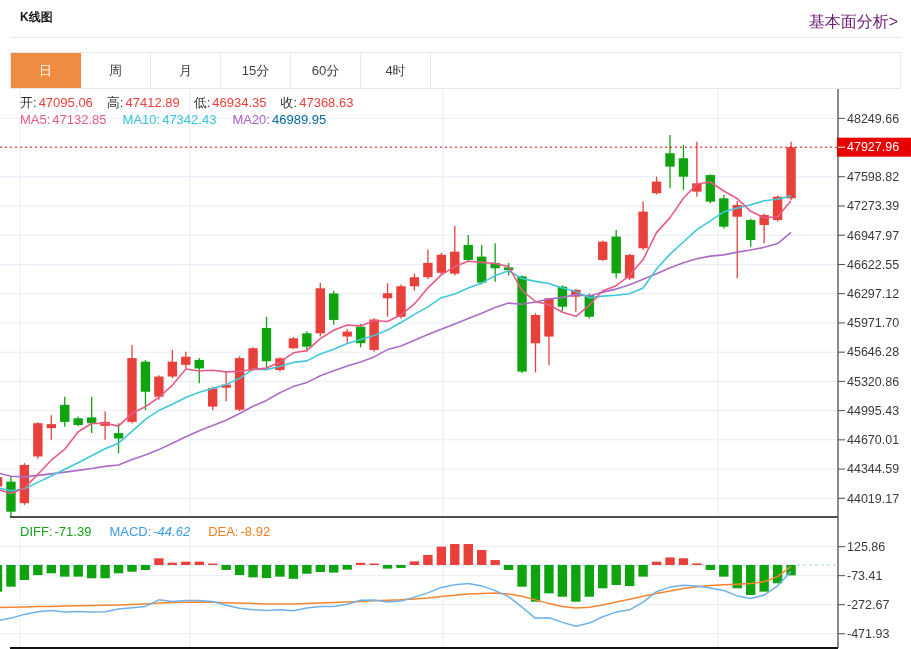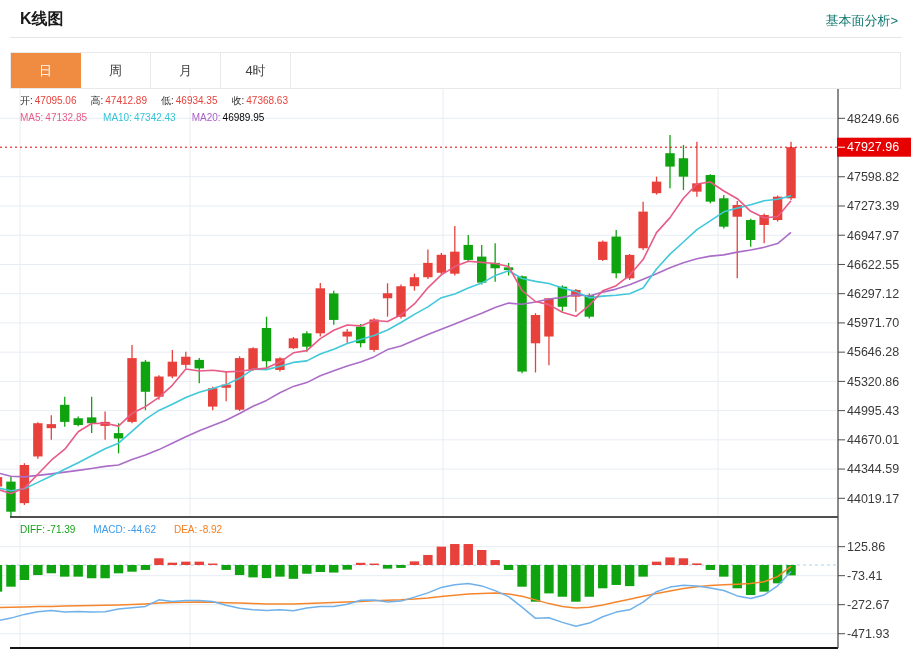--- a/index.html
+++ b/index.html
@@ -1,62 +1,64 @@
 <!DOCTYPE html>
 <html><head>
 <meta charset="utf-8">
 <style>
   html,body{margin:0;padding:0;background:#fff;}
   body{width:911px;height:649px;position:relative;overflow:hidden;
        font-family:"Liberation Sans","DejaVu Sans",sans-serif;}
   .hdr{position:absolute;left:10px;top:0;width:892px;height:37px;
        border-bottom:1px solid #e6e6e6;}
-  .title{position:absolute;left:10px;top:9px;font-size:16px;font-weight:700;color:#1a1a1a;}
-  .hdr-link{position:absolute;right:4px;top:12px;font-size:13px;color:#0f766e;cursor:pointer;text-decoration:none;}
+  .title{position:absolute;left:10px;top:9px;font-size:12px;font-weight:700;color:#1a1a1a;}
+  .hdr-link{position:absolute;right:4px;top:12px;font-size:16px;color:#701a75;cursor:pointer;text-decoration:none;}
   .tabs{position:absolute;left:10px;top:52px;width:891px;height:37px;box-sizing:border-box;
         border:1px solid #e9e9e9;display:flex;background:#fff;z-index:4;}
   .tab{width:70px;height:35px;line-height:35px;text-align:center;font-size:13px;color:#404040;
        border-right:1px solid #e9e9e9;box-sizing:border-box;cursor:pointer;flex:0 0 auto;}
   .tab.active{background:#f08b42;color:#fff;border-right-color:#f08b42;}
-  .lg{position:absolute;z-index:3;display:flex;font-size:10px;white-space:nowrap;align-items:center;}
+  .lg{position:absolute;z-index:3;display:flex;font-size:13px;white-space:nowrap;align-items:center;}
   #ohlc-legend{left:20px;top:94px;gap:14px;}
   #ma-legend{left:20px;top:112px;gap:16px;}
   #macd-legend{left:20px;top:524px;gap:18px;}
   .lg .item .lbl{margin-right:2px;}
   #chart-svg{position:absolute;left:0;top:88px;z-index:1;}
 </style>
 </head>
 <body>
 
 <div class="hdr">
   <span class="title">K线图</span>
   <a class="hdr-link">基本面分析&gt;</a>
 </div>
 
 <div class="tabs" id="tabs">
     <div class="tab active">日</div>
     <div class="tab">周</div>
     <div class="tab">月</div>
+    <div class="tab">15分</div>
+    <div class="tab">60分</div>
     <div class="tab">4时</div>
   </div>
 
 <div class="lg" id="ohlc-legend">
     <span class="item"><span class="lbl" style="color: rgb(51, 51, 51);">开:</span><span style="color: rgb(232, 65, 59);">47095.06</span></span>
     <span class="item"><span class="lbl" style="color: rgb(51, 51, 51);">高:</span><span style="color: rgb(232, 65, 59);">47412.89</span></span>
     <span class="item"><span class="lbl" style="color: rgb(51, 51, 51);">低:</span><span style="color: rgb(232, 65, 59);">46934.35</span></span>
     <span class="item"><span class="lbl" style="color: rgb(51, 51, 51);">收:</span><span style="color: rgb(232, 65, 59);">47368.63</span></span>
   </div>
 <div class="lg" id="ma-legend">
     <span class="item"><span class="lbl" style="color: rgb(232, 91, 134);">MA5:</span><span style="color: rgb(232, 91, 134);">47132.85</span></span>
     <span class="item"><span class="lbl" style="color: rgb(53, 195, 216);">MA10:</span><span style="color: rgb(53, 195, 216);">47342.43</span></span>
-    <span class="item"><span class="lbl" style="color: rgb(171, 95, 200);">MA20:</span><span style="color: #000000;">46989.95</span></span>
+    <span class="item"><span class="lbl" style="color: rgb(171, 95, 200);">MA20:</span><span style="color: #0369a1;">46989.95</span></span>
   </div>
 <div class="lg" id="macd-legend">
     <span class="item"><span class="lbl" style="color: rgb(22, 163, 26);">DIFF:</span><span style="color: rgb(22, 163, 26);">-71.39</span></span>
-    <span class="item"><span class="lbl" style="color: rgb(61, 155, 233);">MACD:</span><span style="color: rgb(61, 155, 233);">-44.62</span></span>
+    <span class="item"><span class="lbl" style="color: rgb(61, 155, 233);">MACD:</span><span style="color: rgb(61, 155, 233); font-style: italic;">-44.62</span></span>
     <span class="item"><span class="lbl" style="color: rgb(245, 126, 32);">DEA:</span><span style="color: rgb(245, 126, 32);">-8.92</span></span>
   </div>
 
 <svg id="chart-svg" width="911" height="561" viewBox="0 88 911 561">
     <g>
       <line x1="0" y1="118.3012688442208" x2="838" y2="118.3012688442208" stroke="#e7edf4" stroke-width="1"></line>
       <line x1="0" y1="176.76239949748748" x2="838" y2="176.76239949748748" stroke="#e7edf4" stroke-width="1"></line>
       <line x1="0" y1="205.9938630653267" x2="838" y2="205.9938630653267" stroke="#e7edf4" stroke-width="1"></line>
       <line x1="0" y1="235.2244283919597" x2="838" y2="235.2244283919597" stroke="#e7edf4" stroke-width="1"></line>
       <line x1="0" y1="264.45499371859273" x2="838" y2="264.45499371859273" stroke="#e7edf4" stroke-width="1"></line>

